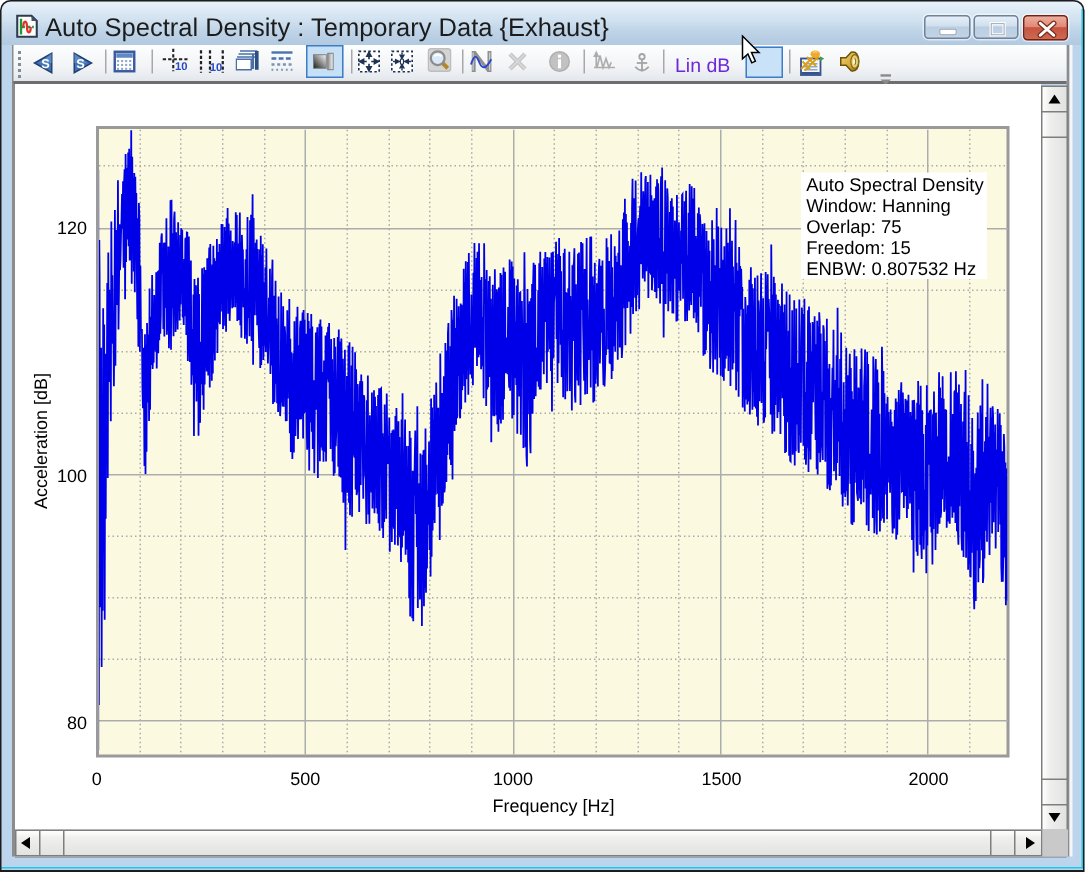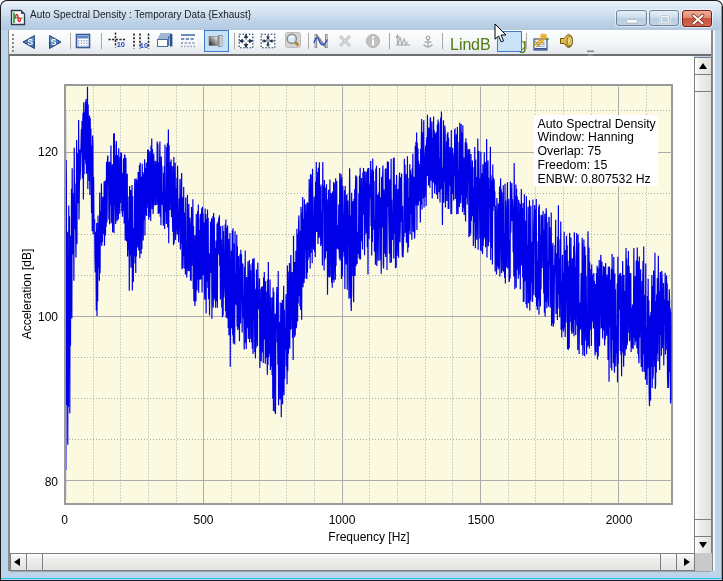--- a/index.html
+++ b/index.html
@@ -3,24 +3,24 @@
 html,body{margin:0;padding:0;width:723px;height:581px;overflow:hidden;background:#fff;
 font-family:"Liberation Sans",sans-serif}
 #win{position:absolute;left:0;top:0;width:723px;height:581px;background:#BCD4EC;
 border-radius:7px 7px 0 0}
 #blackframe{position:absolute;left:0;top:0;width:721px;height:579px;border:1px solid #1c1c1c;
 border-bottom-width:2px;border-radius:7px 7px 0 0;z-index:50;pointer-events:none}
 #cyanR{position:absolute;right:1px;top:6px;width:1.5px;height:573px;background:#1BC8E8;z-index:49}
 #cyanB{position:absolute;left:1px;bottom:2px;width:721px;height:1.5px;background:#1BC8E8;z-index:49}
 #title{position:absolute;left:1px;top:1px;width:721px;height:29px;border-radius:6px 6px 0 0;
 background:linear-gradient(#E9F2FA,#CFE0EF 45%,#BED3E7 70%,#B2C9E0)}
-#ttext{position:absolute;left:30px;top:9px;font-size:10px;color:#1c1c1c;letter-spacing:0px}
+#ttext{position:absolute;left:30px;top:9px;font-size:17px;color:#1c1c1c;letter-spacing:0px}
 #toolbar{position:absolute;left:9px;top:30px;width:702px;height:24px;
 background:linear-gradient(#FDFEFE,#F2F4F6 60%,#E3E7ED);border-bottom:2px solid #6E6E6E}
-.tbtxt{position:absolute;top:36px;font-size:16px;color:#4d7c0f}
+.tbtxt{position:absolute;top:36px;font-size:13px;color:#6d28d9}
 #lframe{position:absolute;left:8px;top:30px;width:2px;height:541px;background:#8C8C8C}
 #rframe{position:absolute;left:711px;top:30px;width:2px;height:541px;background:#8C8C8C}
 #rwhite{position:absolute;left:713px;top:30px;width:2px;height:541px;background:#F4F6F8}
 #client{position:absolute;left:10px;top:56px;width:684px;height:497px;background:#fff}
 #bframe{position:absolute;left:10px;top:571px;width:701px;height:1px;background:#9AA4AE}
 .sp{position:absolute;background:linear-gradient(#FFFFFF,#EFEFED 30%,#E2E2E0);box-sizing:border-box}
 .wbtn{position:absolute;top:10px;height:16px;border-radius:3px;box-sizing:border-box}
 </style></head><body>
 <div id="win"></div>
 <div id="title"></div>

